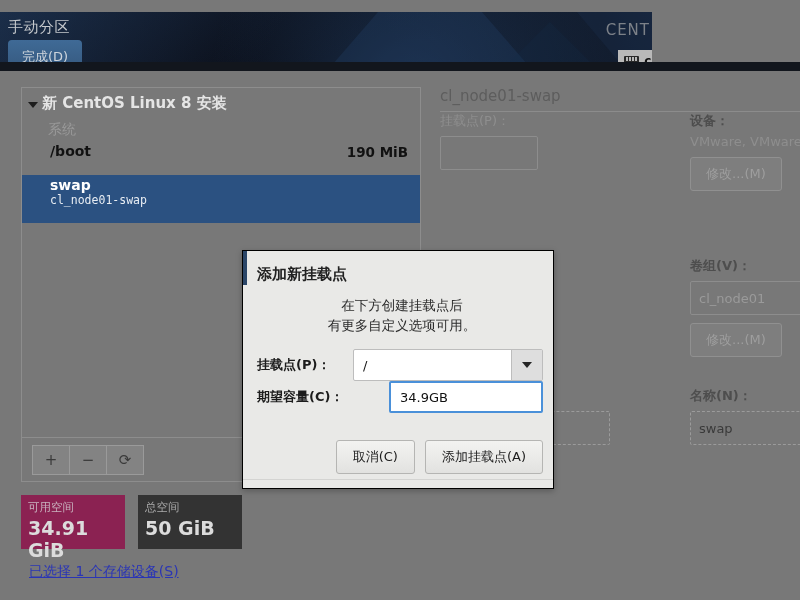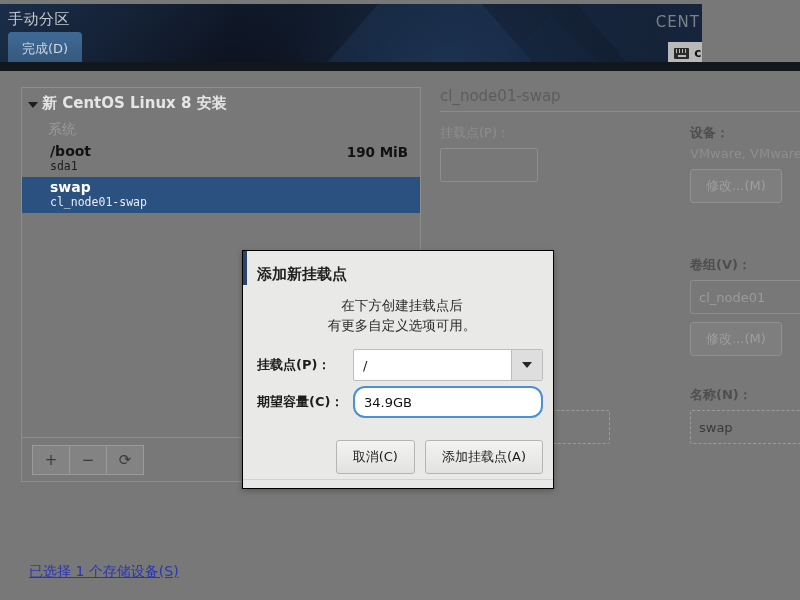--- a/index.html
+++ b/index.html
@@ -6,21 +6,21 @@
   html, body {
     width: 800px; height: 600px;
     overflow: hidden;
     font-family: "DejaVu Sans", "Liberation Sans", sans-serif;
     background: #787878;
   }
   #screen { position: relative; width: 800px; height: 600px; }
 
   
   .header {
-    position: absolute; left: 0; top: 4px; width: 702px; height: 62px;
+    position: absolute; left: 0; top: 12px; width: 652px; height: 62px;
     background:
       linear-gradient(118deg, rgba(40,70,110,0.45) 0%, rgba(10,14,24,0) 42%),
       linear-gradient(248deg, rgba(38,68,108,0.38) 0%, rgba(10,14,24,0) 40%),
       linear-gradient(160deg, rgba(30,55,90,0.30) 0%, rgba(8,10,18,0) 55%),
       radial-gradient(circle at 63% 120%, rgba(45,85,135,0.45) 0%, rgba(8,10,18,0) 48%),
       #0a0d16;
     overflow: hidden;
     padding-left: 8px;
   }
   .header .facet {
@@ -102,21 +102,21 @@
     width: 0; height: 0;
     border-left: 5px solid transparent; border-right: 5px solid transparent;
     border-top: 6px solid #1d1d1d;
     margin-top: 2px;
   }
   .tree-head-label { font-size: 15px; font-weight: bold; color: #e5e5e5; }
   .group-label {
     font-size: 14px; color: #999999; padding: 4px 0 2px 26px;
   }
   .prow {
-    position: relative; padding: 2px 10px 4px 28px; cursor: pointer;
+    position: relative; padding: 2px 10px 16px 28px; cursor: pointer;
   }
   .prow.sel { background: #2b5181; }
   .prow .pname { font-size: 14px; font-weight: bold; color: #111; }
   .prow.sel .pname { color: #ffffff; }
   .prow .pdev {
     font-size: 11.5px; color: #1d1d1d;
     font-family: "DejaVu Sans Mono", "Liberation Mono", monospace;
   }
   .prow.sel .pdev { color: #e8edf3; }
   .prow .psize {
@@ -224,21 +224,21 @@
     background: #dedede; border-left: 1px solid #bdbdbd;
     display: flex; align-items: center; justify-content: center;
   }
   .combo-arrow i {
     width: 0; height: 0;
     border-left: 5px solid transparent; border-right: 5px solid transparent;
     border-top: 6px solid #262626;
   }
   .txtfield {
     flex: 1; height: 32px;
-    background: #ffffff; border: 2px solid #4a90d9; border-radius: 12px;
+    background: #ffffff; border: 2px solid #4a90d9; border-radius: 2px;
     display: flex; align-items: center; padding: 0 9px;
     font-size: 13px; color: #111;
   }
   .dlg-actions {
     position: absolute; right: 10px; bottom: 14px;
     display: flex; gap: 10px;
   }
   .dbtn {
     height: 34px; padding: 0 16px;
     background: linear-gradient(#f3f3f1, #e2e2e0);
@@ -275,45 +275,54 @@
 
     <div class="left-panel">
       <div class="tree-head">
         <span class="tri"></span>
         <span class="tree-head-label">新 CentOS Linux 8 安装</span>
       </div>
       <div class="group-label">系统</div>
 
       <div class="prow">
         <div class="pname">/boot</div>
-        <div class="pdev">sda1</div>
         <div class="psize">190 MiB</div>
       </div>
 
       <div class="prow sel">
         <div class="pname">swap</div>
         <div class="pdev">cl_node01-swap</div>
         <div class="psize"></div>
       </div>
 
       <div class="panel-toolbar">
         <div class="tbtn">+</div>
         <div class="tbtn">−</div>
         <div class="tbtn">⟳</div>
       </div>
     </div>
 
+    <div class="space-row">
+      <div class="space-box space-avail">
+        <div class="cap">可用空间</div>
+        <div class="val">34.91 GiB</div>
+      </div>
+      <div class="space-box space-total">
+        <div class="cap">总空间</div>
+        <div class="val">50 GiB</div>
+      </div>
+    </div>
 
     <div class="store-link">已选择 1 个存储设备(S)</div>
 
     <div class="right-panel">
       <div class="rp-title">cl_node01-swap</div>
       <div class="rp-rule"></div>
 
-      <div style="display:flex; margin-top:12px;gap:46px;">
+      <div style="display:flex; gap:46px;">
         <div style="width:250px;">
           <div class="rp-label">挂载点(P)：</div>
           <div class="rp-input" style="width:98px; margin-top:6px;"></div>
         </div>
         <div style="width:110px;">
           <div class="rp-label-dark">设备：</div>
           <div class="rp-value" style="margin-top:4px; white-space:nowrap;">VMware, VMware V</div>
           <div class="rp-btn" style="margin-top:8px;">修改...(M)</div>
         </div>
       </div>
@@ -322,21 +331,21 @@
         <div style="width:250px;">
           <div class="chk-row" style="margin-top:56px;">
             <span class="chk"></span>
             <span class="chk-label">加密(E)</span>
           </div>
           <div class="chk-row" style="margin-top:34px;">
             <span class="chk on"></span>
             <span class="chk-label">重新格式化(O)</span>
           </div>
         </div>
-        <div style="width:110px; margin-top:31px;">
+        <div style="width:110px; margin-top:44px;">
           <div class="rp-label-dark">卷组(V)：</div>
           <div class="rp-input" style="margin-top:6px; width:135px; justify-content:space-between;">
             <span>cl_node01</span>
 
           </div>
           <div class="rp-btn" style="margin-top:8px;">修改...(M)</div>
         </div>
       </div>
 
       <div style="display:flex; margin-top:30px;">
@@ -360,21 +369,21 @@
       <div class="dlg-form">
         <div class="frow">
           <div class="flabel">挂载点(P)：</div>
           <div class="combo">
             <span>/</span>
             <span class="combo-arrow">
                 <i></i>
               </span>
           </div>
         </div>
-        <div class="frow" style="margin-top:5px;">
+        <div class="frow" style="gap:36px;">
           <div class="flabel">期望容量(C)：</div>
           <div class="txtfield">34.9GB</div>
         </div>
       </div>
       <div class="dlg-actions">
         <div class="dbtn">取消(C)</div>
         <div class="dbtn">添加挂载点(A)</div>
       </div>
       <div class="dlg-bottom-rule"></div>
     </div>

